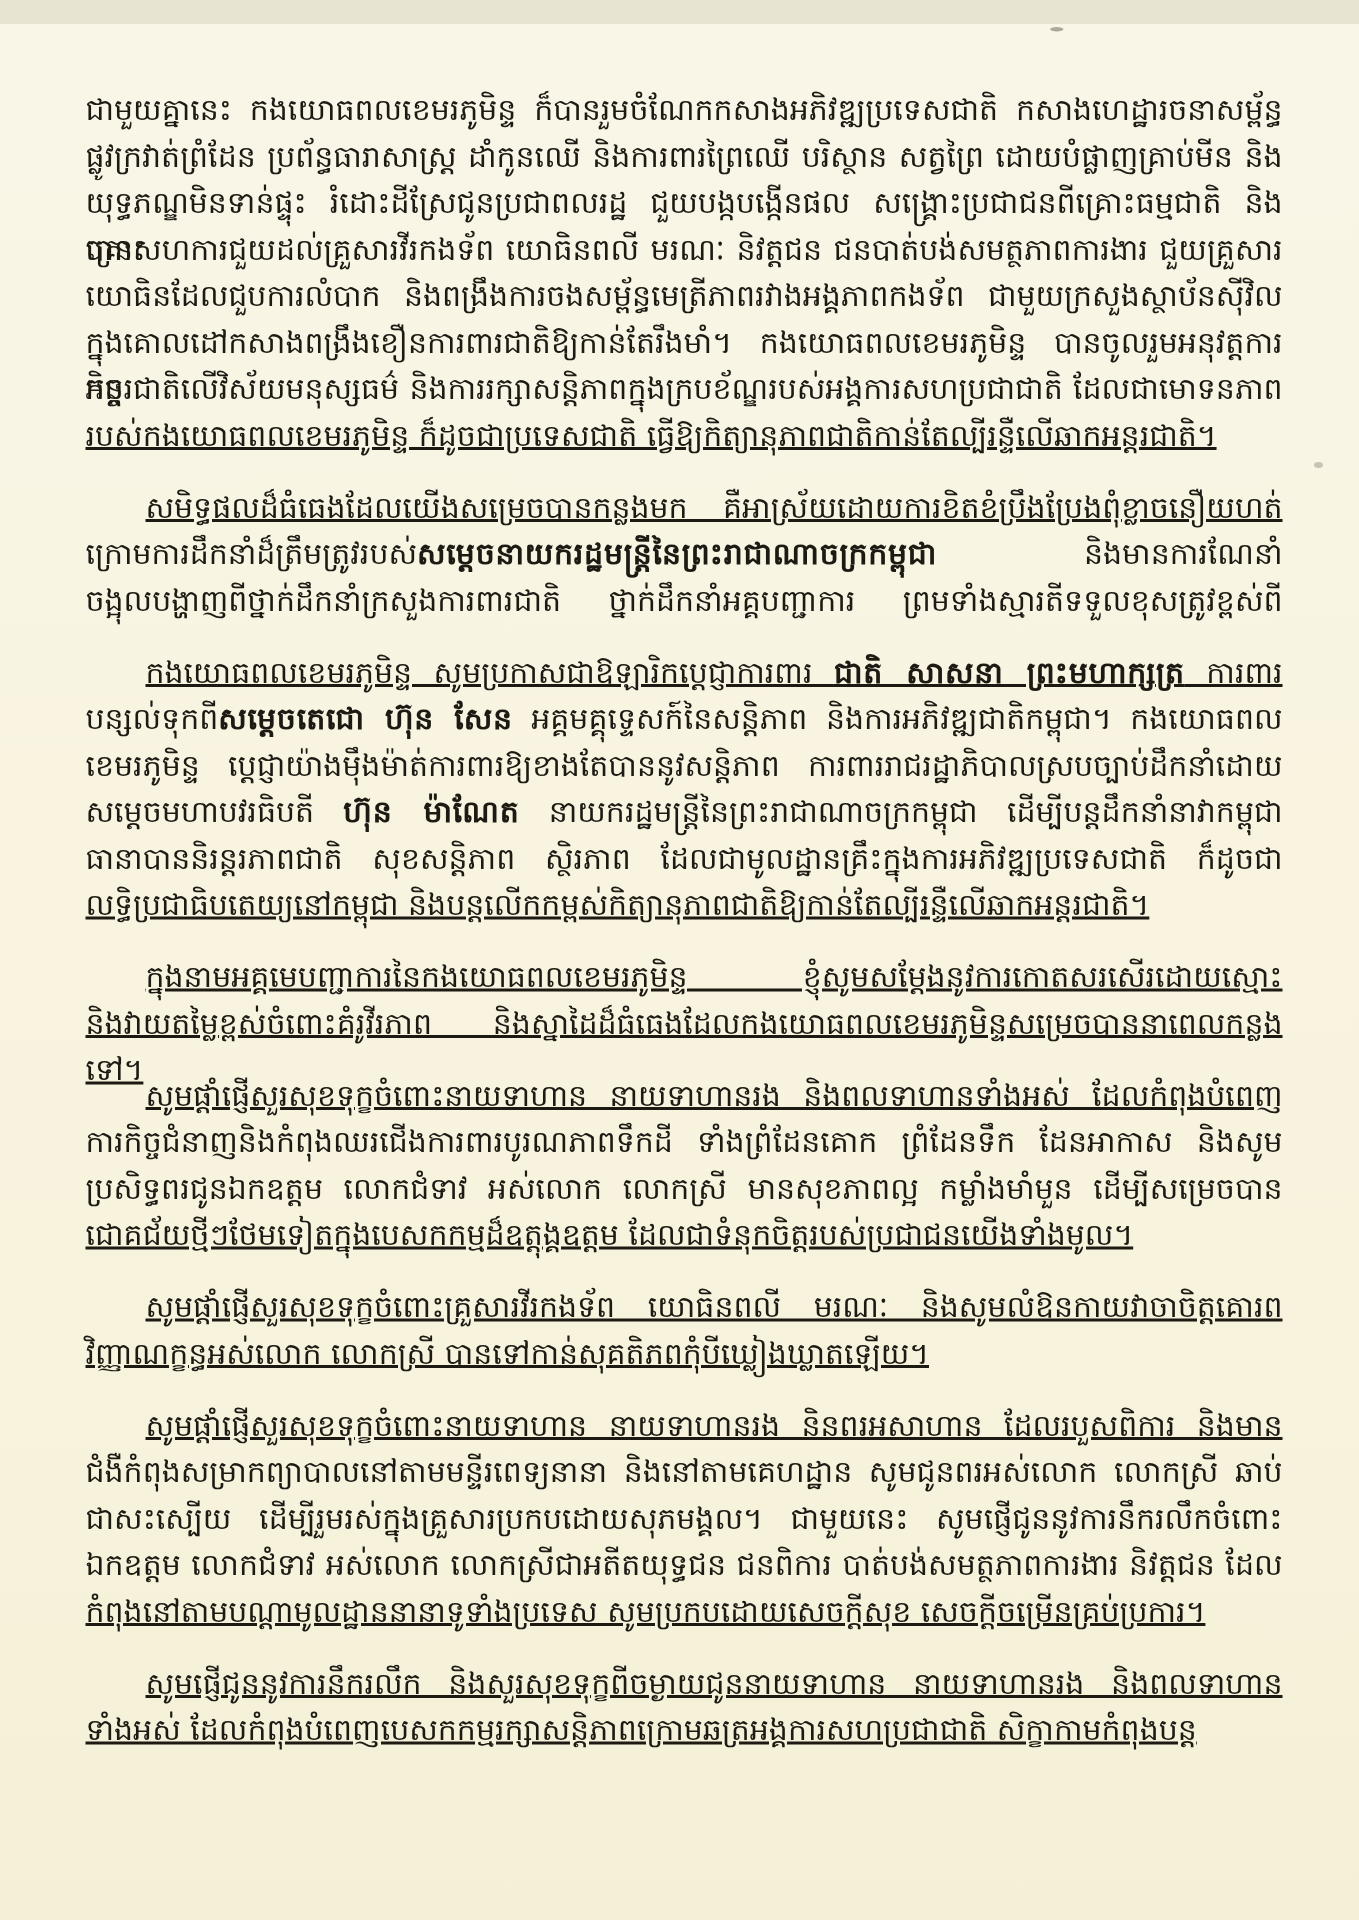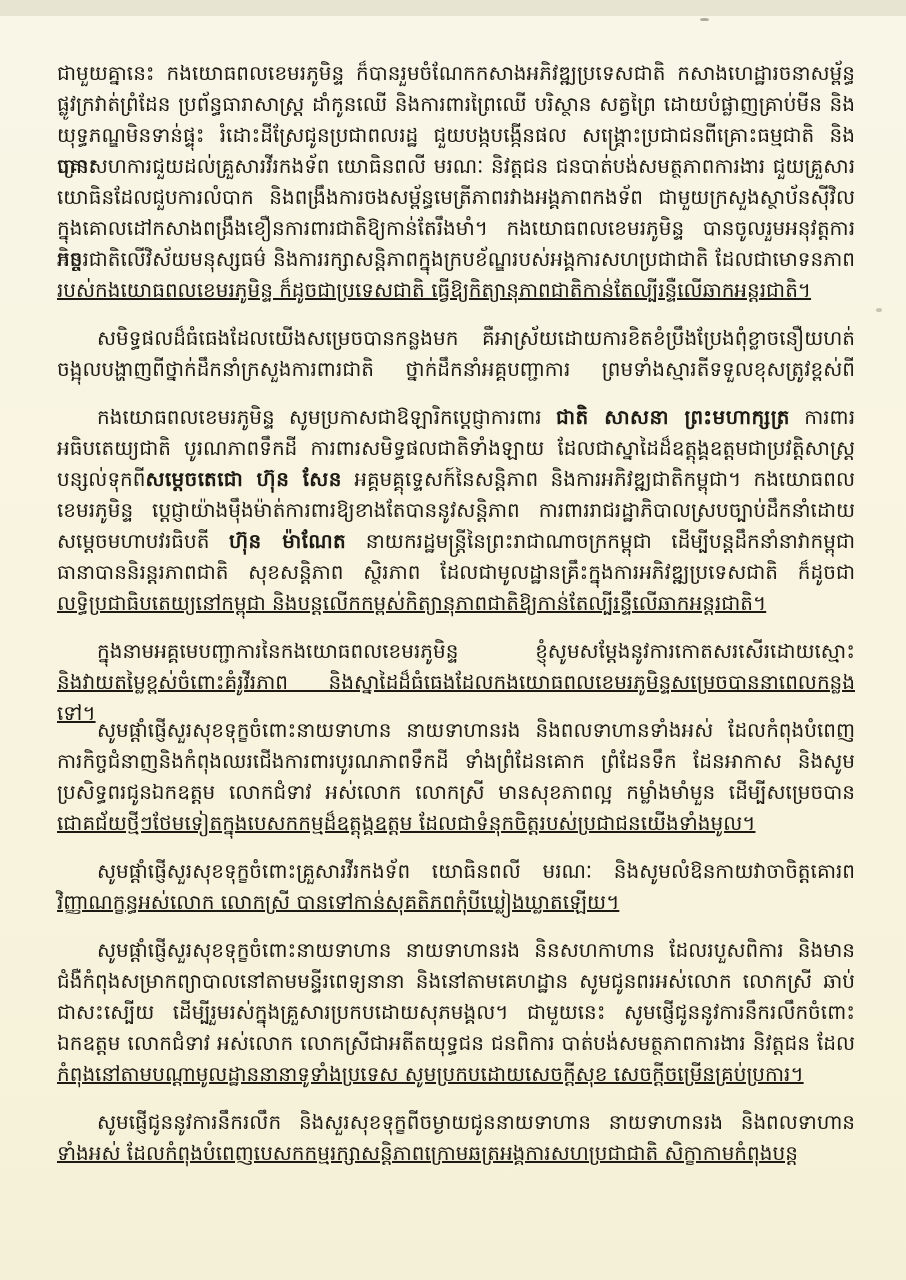--- a/index.html
+++ b/index.html
@@ -34,20 +34,21 @@
     white-space: normal;
     height: 31px;
     overflow: visible;
   }
   .line.last {
     text-align-last: left;
     text-decoration: underline;
   }
   .line.first-indent {
     text-indent: 40px;
+    text-decoration: underline;
   }
   .seg-bold {
     font-weight: 700;
     letter-spacing: 0.5px;
   }
   .scan-edge {
     position: absolute;
     left: 0;
     bottom: 0;
     width: 906px;
@@ -73,25 +74,25 @@
         <div class="line"><span>ផ្លូវក្រវាត់ព្រំដែន ប្រព័ន្ធធារាសាស្ត្រ ដាំកូនឈើ និងការពារព្រៃឈើ បរិស្ថាន សត្វព្រៃ ដោយបំផ្លាញគ្រាប់មីន និង</span></div>
         <div class="line"><span>យុទ្ធភណ្ឌមិនទាន់ផ្ទុះ រំដោះដីស្រែជូនប្រជាពលរដ្ឋ ជួយបង្កបង្កើនផល សង្គ្រោះប្រជាជនពីគ្រោះធម្មជាតិ និងគ្រោះ</span></div>
         <div class="line"><span>បានសហការជួយដល់គ្រួសារវីរកងទ័ព យោធិនពលី មរណៈ និវត្តជន ជនបាត់បង់សមត្ថភាពការងារ ជួយគ្រួសារ</span></div>
         <div class="line"><span>យោធិនដែលជួបការលំបាក និងពង្រឹងការចងសម្ព័ន្ធមេត្រីភាពរវាងអង្គភាពកងទ័ព ជាមួយក្រសួងស្ថាប័នស៊ីវិល</span></div>
         <div class="line"><span>ក្នុងគោលដៅកសាងពង្រឹងខឿនការពារជាតិឱ្យកាន់តែរឹងមាំ។ កងយោធពលខេមរភូមិន្ទ បានចូលរួមអនុវត្តការកិច្ច</span></div>
         <div class="line"><span>អន្តរជាតិលើវិស័យមនុស្សធម៌ និងការរក្សាសន្តិភាពក្នុងក្របខ័ណ្ឌរបស់អង្គការសហប្រជាជាតិ ដែលជាមោទនភាព</span></div>
         <div class="line last"><span>របស់កងយោធពលខេមរភូមិន្ទ ក៏ដូចជាប្រទេសជាតិ ធ្វើឱ្យកិត្យានុភាពជាតិកាន់តែល្បីរន្ទឺលើឆាកអន្តរជាតិ។</span></div>
       </div>
       <div class="para">
         <div class="line first-indent"><span>សមិទ្ធផលដ៏ធំធេងដែលយើងសម្រេចបានកន្លងមក គឺអាស្រ័យដោយការខិតខំប្រឹងប្រែងពុំខ្លាចនឿយហត់</span></div>
+        <div class="line"><span>ក្រោមការដឹកនាំដ៏ត្រឹមត្រូវរបស់</span><span class="seg-bold">សម្តេចនាយករដ្ឋមន្ត្រីនៃព្រះរាជាណាចក្រកម្ពុជា</span><span> និងមានការណែនាំ</span></div>
         <div class="line"><span>ចង្អុលបង្ហាញពីថ្នាក់ដឹកនាំក្រសួងការពារជាតិ ថ្នាក់ដឹកនាំអគ្គបញ្ជាការ ព្រមទាំងស្មារតីទទួលខុសត្រូវខ្ពស់ពី</span></div>
       </div>
       <div class="para">
         <div class="line first-indent"><span>កងយោធពលខេមរភូមិន្ទ សូមប្រកាសជាឱឡារិកប្តេជ្ញាការពារ </span><span class="seg-bold">ជាតិ សាសនា ព្រះមហាក្សត្រ</span><span> ការពារ</span></div>
-        <div class="line"><span>អធិបតេយ្យជាតិ បូរណភាពទឹកដី ការពារសមិទ្ធផលជាតិទាំងឡាយ ដែលជាស្នាដៃដ៏ឧត្តុង្គឧត្តមជាប្រវត្តិសាស្ត្រ</span></div>
         <div class="line"><span>បន្សល់ទុកពី</span><span class="seg-bold">សម្តេចតេជោ ហ៊ុន សែន</span><span> អគ្គមគ្គុទ្ទេសក៍នៃសន្តិភាព និងការអភិវឌ្ឍជាតិកម្ពុជា។ កងយោធពល</span></div>
         <div class="line"><span>ខេមរភូមិន្ទ ប្តេជ្ញាយ៉ាងមុឹងម៉ាត់ការពារឱ្យខាងតែបាននូវសន្តិភាព ការពាររាជរដ្ឋាភិបាលស្របច្បាប់ដឹកនាំដោយ</span></div>
         <div class="line"><span>សម្តេចមហាបវរធិបតី </span><span class="seg-bold">ហ៊ុន ម៉ាណែត</span><span> នាយករដ្ឋមន្ត្រីនៃព្រះរាជាណាចក្រកម្ពុជា ដើម្បីបន្តដឹកនាំនាវាកម្ពុជា</span></div>
         <div class="line"><span>ធានាបាននិរន្តរភាពជាតិ សុខសន្តិភាព ស្ថិរភាព ដែលជាមូលដ្ឋានគ្រឹះក្នុងការអភិវឌ្ឍប្រទេសជាតិ ក៏ដូចជា</span></div>
         <div class="line last"><span>លទ្ធិប្រជាធិបតេយ្យនៅកម្ពុជា និងបន្តលើកកម្ពស់កិត្យានុភាពជាតិឱ្យកាន់តែល្បីរន្ទឺលើឆាកអន្តរជាតិ។</span></div>
       </div>
       <div class="para">
         <div class="line first-indent"><span>ក្នុងនាមអគ្គមេបញ្ជាការនៃកងយោធពលខេមរភូមិន្ទ ខ្ញុំសូមសម្តែងនូវការកោតសរសើរដោយស្មោះ</span></div>
         <div class="line last"><span>និងវាយតម្លៃខ្ពស់ចំពោះគំរូវីរភាព និងស្នាដៃដ៏ធំធេងដែលកងយោធពលខេមរភូមិន្ទសម្រេចបាននាពេលកន្លងទៅ។</span></div>
       </div>
@@ -99,21 +100,21 @@
         <div class="line first-indent"><span>សូមផ្តាំផ្ញើសួរសុខទុក្ខចំពោះនាយទាហាន នាយទាហានរង និងពលទាហានទាំងអស់ ដែលកំពុងបំពេញ</span></div>
         <div class="line"><span>ការកិច្ចជំនាញនិងកំពុងឈរជើងការពារបូរណភាពទឹកដី ទាំងព្រំដែនគោក ព្រំដែនទឹក ដែនអាកាស និងសូម</span></div>
         <div class="line"><span>ប្រសិទ្ធពរជូនឯកឧត្តម លោកជំទាវ អស់លោក លោកស្រី មានសុខភាពល្អ កម្លាំងមាំមួន ដើម្បីសម្រេចបាន</span></div>
         <div class="line last"><span>ជោគជ័យថ្មីៗថែមទៀតក្នុងបេសកកម្មដ៏ឧត្តុង្គឧត្តម ដែលជាទំនុកចិត្តរបស់ប្រជាជនយើងទាំងមូល។</span></div>
       </div>
       <div class="para">
         <div class="line first-indent"><span>សូមផ្តាំផ្ញើសួរសុខទុក្ខចំពោះគ្រួសារវីរកងទ័ព យោធិនពលី មរណៈ និងសូមលំឱនកាយវាចាចិត្តគោរព</span></div>
         <div class="line last"><span>វិញ្ញាណក្ខន្ធអស់លោក លោកស្រី បានទៅកាន់សុគតិភពកុំបីឃ្លៀងឃ្លាតឡើយ។</span></div>
       </div>
       <div class="para">
-        <div class="line first-indent"><span>សូមផ្តាំផ្ញើសួរសុខទុក្ខចំពោះនាយទាហាន នាយទាហានរង និនសហកាហាន ដែលរបួសពិការ និងមាន</span></div>
+        <div class="line first-indent"><span>សូមផ្តាំផ្ញើសួរសុខទុក្ខចំពោះនាយទាហាន នាយទាហានរង និនពរអសាហាន ដែលរបួសពិការ និងមាន</span></div>
         <div class="line"><span>ជំងឺកំពុងសម្រាកព្យាបាលនៅតាមមន្ទីរពេទ្យនានា និងនៅតាមគេហដ្ឋាន សូមជូនពរអស់លោក លោកស្រី ឆាប់</span></div>
         <div class="line"><span>ជាសះស្បើយ ដើម្បីរួមរស់ក្នុងគ្រួសារប្រកបដោយសុភមង្គល។ ជាមួយនេះ សូមផ្ញើជូននូវការនឹករលឹកចំពោះ</span></div>
         <div class="line"><span>ឯកឧត្តម លោកជំទាវ អស់លោក លោកស្រីជាអតីតយុទ្ធជន ជនពិការ បាត់បង់សមត្ថភាពការងារ និវត្តជន ដែល</span></div>
         <div class="line last"><span>កំពុងនៅតាមបណ្តាមូលដ្ឋាននានាទូទាំងប្រទេស សូមប្រកបដោយសេចក្តីសុខ សេចក្តីចម្រើនគ្រប់ប្រការ។</span></div>
       </div>
       <div class="para">
         <div class="line first-indent"><span>សូមផ្ញើជូននូវការនឹករលឹក និងសួរសុខទុក្ខពីចម្ងាយជូននាយទាហាន នាយទាហានរង និងពលទាហាន</span></div>
         <div class="line last"><span>ទាំងអស់ ដែលកំពុងបំពេញបេសកកម្មរក្សាសន្តិភាពក្រោមឆត្រអង្គការសហប្រជាជាតិ សិក្ខាកាមកំពុងបន្ត</span></div>
       </div>
     </div>

